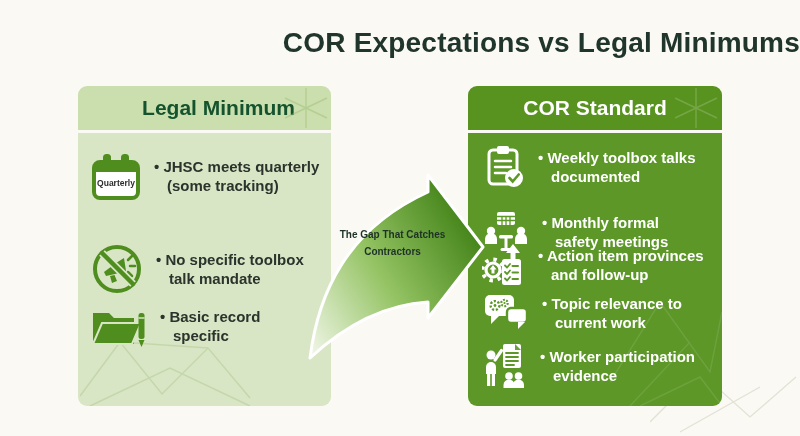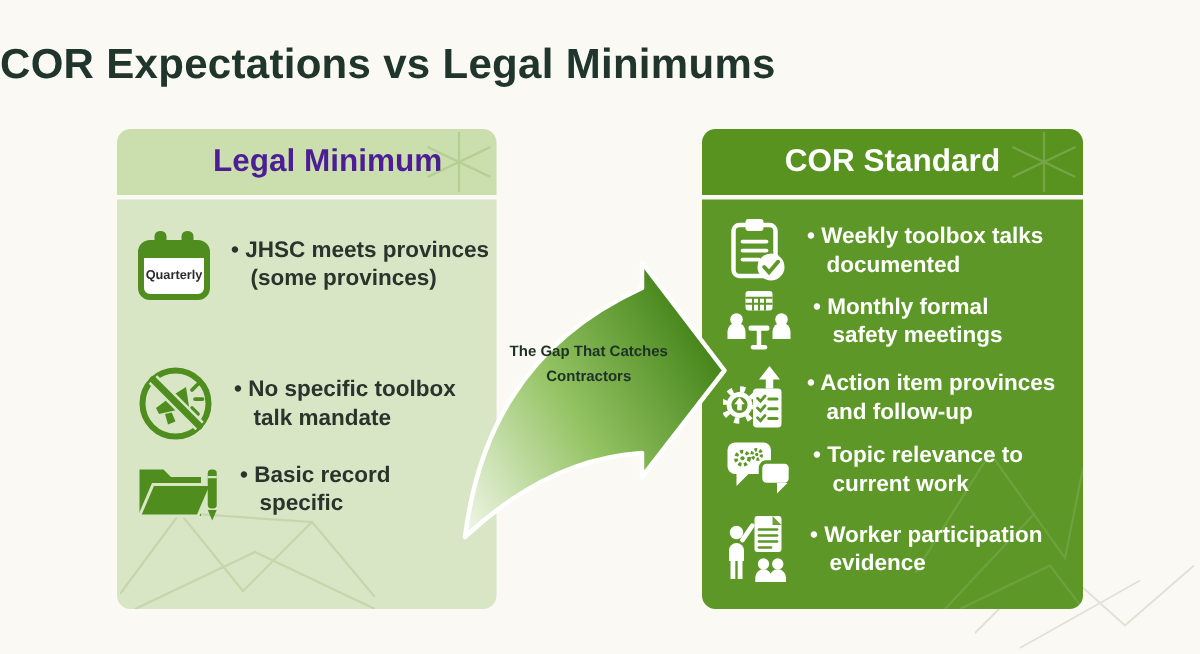--- a/index.html
+++ b/index.html
@@ -3,33 +3,33 @@
 <meta charset="utf-8">
 <style>
   html,body{margin:0;padding:0;}
   body{
     width:800px;height:436px;position:relative;overflow:hidden;
     background:#faf9f4;
     font-family:"Liberation Sans",sans-serif;
     -webkit-font-smoothing:antialiased;
   }
   .title{
-    position:absolute;top:27px;left:0;width:800px;text-align:left;
+    position:absolute;top:27px;left:0;width:800px;text-align:right;
     font-size:28px;font-weight:bold;color:#20352b;letter-spacing:.2px;
   }
   
   .panel{position:absolute;top:86px;height:320px;z-index:1;}
   .panel-left{left:78px;width:253px;}
   .panel-right{left:468px;width:254px;}
   .panel-header{
     position:absolute;top:0;left:0;right:0;height:44px;
     border-radius:9px 9px 0 0;display:flex;align-items:center;justify-content:center;
     font-size:21px;font-weight:bold;overflow:hidden;
   }
-  .panel-left .panel-header{background:#cadfad;color:#4c1d95;padding-left:28px;}
+  .panel-left .panel-header{background:#cadfad;color:#14532d;padding-left:28px;}
   .panel-right .panel-header{background:#58921f;color:#ffffff;align-items:center;}
   .panel-body{
     position:absolute;top:47px;left:0;right:0;bottom:0;
     border-radius:0 0 9px 9px;overflow:hidden;
   }
   .panel-left .panel-body{background:#d8e6c5;}
   .panel-right .panel-body{background:#5c9727;}
   
   .row{position:absolute;display:flex;align-items:center;}
   .panel-left .row{left:12px;height:56px;}
@@ -80,21 +80,21 @@
     <div class="row" style="top:15px;">
       <span class="icon-box">
         <svg width="52" height="50" viewBox="0 0 52 50">
           <rect x="13" y="3" width="8" height="14" rx="3.5" fill="#4f8d1f"></rect>
           <rect x="31" y="3" width="8" height="14" rx="3.5" fill="#4f8d1f"></rect>
           <rect x="4" y="11" width="44" height="36" rx="6" fill="#ffffff" stroke="#4f8d1f" stroke-width="4"></rect>
           <path d="M10,11 h32 a6,6 0 0 1 6,6 v4 h-44 v-4 a6,6 0 0 1 6,-6 z" fill="#4f8d1f"></path>
           <text x="26" y="35" text-anchor="middle" font-size="8.5" font-weight="bold" fill="#2c2c2c">Quarterly</text>
         </svg>
       </span>
-      <span class="row-text" style="max-width:175px;">JHSC meets provinces (some provinces)</span>
+      <span class="row-text" style="max-width:175px;">JHSC meets quarterly (some tracking)</span>
     </div>
 
     <div class="row" style="top:108px;">
       <span class="icon-box">
         <svg width="54" height="54" viewBox="0 0 54 54">
           <circle cx="27" cy="27" r="22" fill="none" stroke="#4f8d1f" stroke-width="4"></circle>
           <path d="M14,30 L26,21 L34,16 L36,29 L25,32 L16,34 Z" fill="#4f8d1f"></path>
           <path d="M20,34 l2,7 l5,-2 l-2.5,-6 z" fill="#4f8d1f"></path>
           <g stroke="#4f8d1f" stroke-width="2.5" stroke-linecap="round">
             <line x1="38" y1="18" x2="42" y2="14"></line>
@@ -153,21 +153,21 @@
               <line x1="13" y1="22" x2="29" y2="22"></line>
               <line x1="13" y1="28" x2="24" y2="28"></line>
           </g>
           <circle cx="32" cy="33" r="9" fill="#ffffff"></circle>
           <path d="M27.5,33 l3.2,3.5 l6,-7" fill="none" stroke="#5c9727" stroke-width="2.6" stroke-linecap="round"></path>
         </svg>
       </span>
       <span class="row-text" style="max-width:185px;">Weekly toolbox talks documented</span>
     </div>
 
-    <div class="row" style="top:57px;align-items:center;">
+    <div class="row" style="top:75px;align-items:center;">
       <span class="icon-box">
         <svg width="46" height="44" viewBox="0 0 46 44">
           <rect x="14" y="2" width="18" height="13" rx="2" fill="#ffffff"></rect>
           <g stroke="#5c9727" stroke-width="1.3">
             <line x1="14" y1="6.5" x2="32" y2="6.5"></line>
               <line x1="19" y1="6.5" x2="19" y2="15"></line>
               <line x1="23" y1="6.5" x2="23" y2="15"></line>
               <line x1="27" y1="6.5" x2="27" y2="15"></line>
             <line x1="14" y1="10.5" x2="32" y2="10.5"></line>
           </g>

